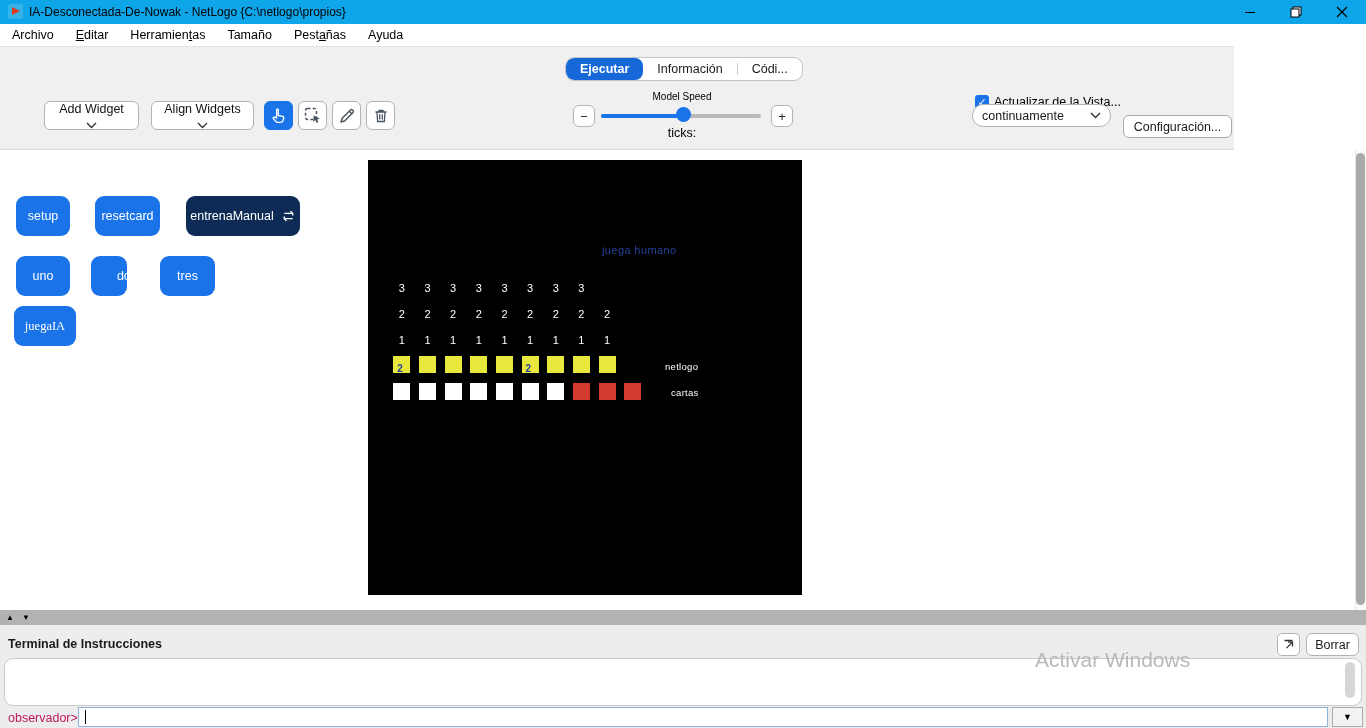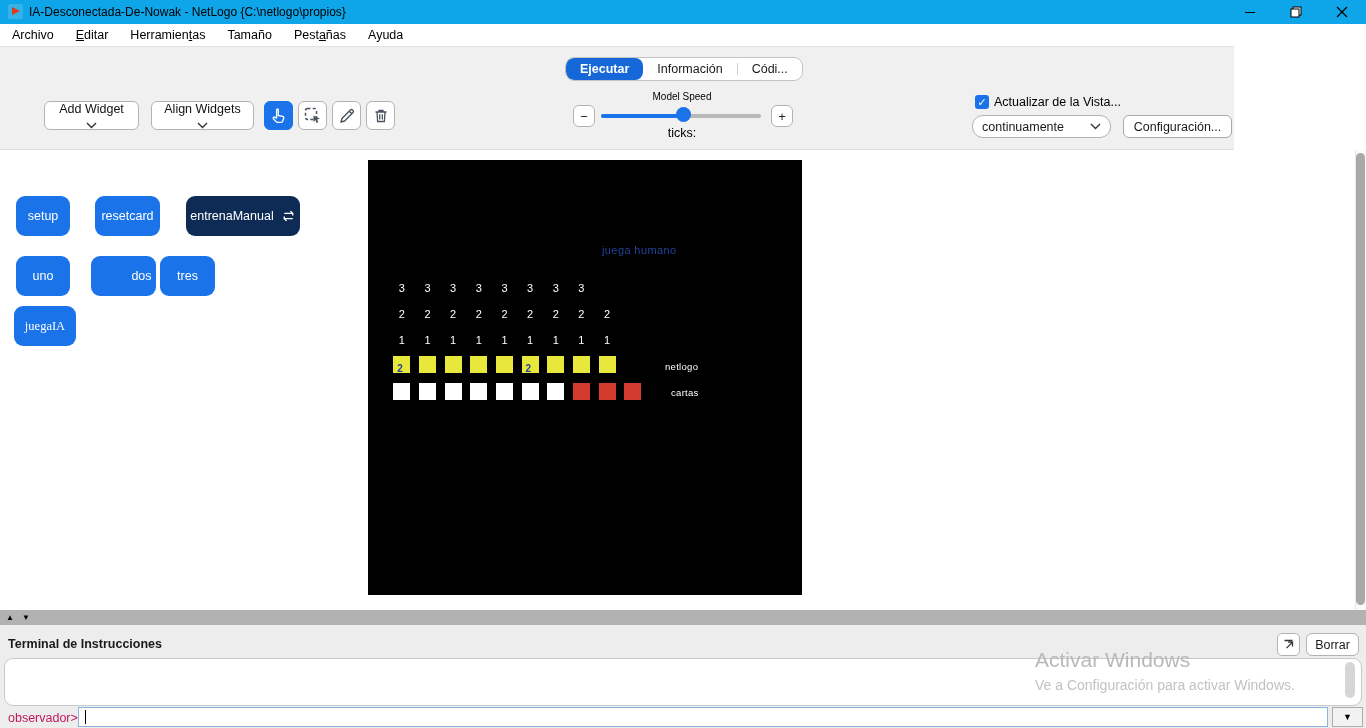--- a/index.html
+++ b/index.html
@@ -52,36 +52,36 @@
   #ms-minus { left:573px; } #ms-plus { left:771px; }
   #ms-track { position:absolute; left:601px; top:67px; width:160px; height:4px; background:#b9b9b9; border-radius:2px; }
   #ms-fill  { position:absolute; left:0; top:0; width:82px; height:4px; background:#1a73e8; border-radius:2px; }
   #ms-thumb { position:absolute; left:676px; top:60px; width:15px; height:15px; background:#1a73e8; border-radius:50%; }
   #ticks-label { position:absolute; left:601px; top:79px; width:162px; text-align:center; font-size:12.5px; color:#000; }
 
   
   #chk-update { position:absolute; left:975px; top:48px; width:14px; height:14px; background:#1a73e8;
       border-radius:3px; color:#fff; font-size:11px; line-height:14px; text-align:center; }
   #lbl-update { position:absolute; left:994px; top:48px; font-size:12.5px; color:#000; }
-  #dd-mode { position:absolute; left:972px; top:68px; width:139px; height:23px; background:#fff;
+  #dd-mode { position:absolute; left:972px; top:57px; width:139px; height:23px; background:#fff;
       border:1px solid #b3b3b3; border-radius:11px; display:flex; align-items:center;
       justify-content:space-between; padding:0 9px; font-size:12.5px; }
   #btn-config { position:absolute; left:1123px; top:68px; width:109px; height:23px; background:#fff;
       border:1px solid #a9a9a9; border-radius:6px; display:flex; align-items:center; justify-content:center;
       font-size:12.5px; }
 
   
   .wbtn { position:absolute; background:#1a73e8; color:#fff; border:none; border-radius:9px;
           font-size:12.5px; display:flex; align-items:center; justify-content:center;
           font-family:"Liberation Sans", sans-serif; }
   #b-setup { left:16px; top:196px; width:54px; height:40px; }
   #b-resetcard { left:95px; top:196px; width:65px; height:40px; }
   #b-entrena { left:186px; top:196px; width:114px; height:40px; background:#0e2b55; gap:7px; }
   #b-uno { left:16px; top:256px; width:54px; height:40px; }
-  #b-dos { left:91px; top:256px; width:65px; height:40px;padding-left:36px; }
+  #b-dos { left:91px; top:256px; width:36px; height:40px;padding-left:36px; }
   #b-tres { left:160px; top:256px; width:55px; height:40px; }
   #b-juegaia { left:14px; top:306px; width:62px; height:40px;font-family:Liberation Serif, serif; }
 
   
   #world { position:absolute; left:368px; top:160px; width:434px; height:435px; background:#000; }
   #world-caption { position:absolute; left:234px; top:84px; font-size:11px; letter-spacing:.4px; }
   .nl-numrow { position:absolute; left:21px; display:flex; }
   .nl-num { width:25.66px; text-align:center; font-size:11px; color:#fff; }
   .nl-sqrow { position:absolute; left:21px; display:flex; }
   .nl-sq { position:relative; width:17px; height:17px; margin:0 4.33px; }
@@ -330,14 +330,13 @@
       <span id="caret"></span>
     </div>
     <div id="hist-btn">
       <span>▼</span>
     </div>
   </div>
 </div>
 
 <div id="watermark">
   <div id="wm1">Activar Windows</div>
-  <div id="wm2">Ve a Configuración para activar Windows.</div>
 </div>
 
 </body></html>

